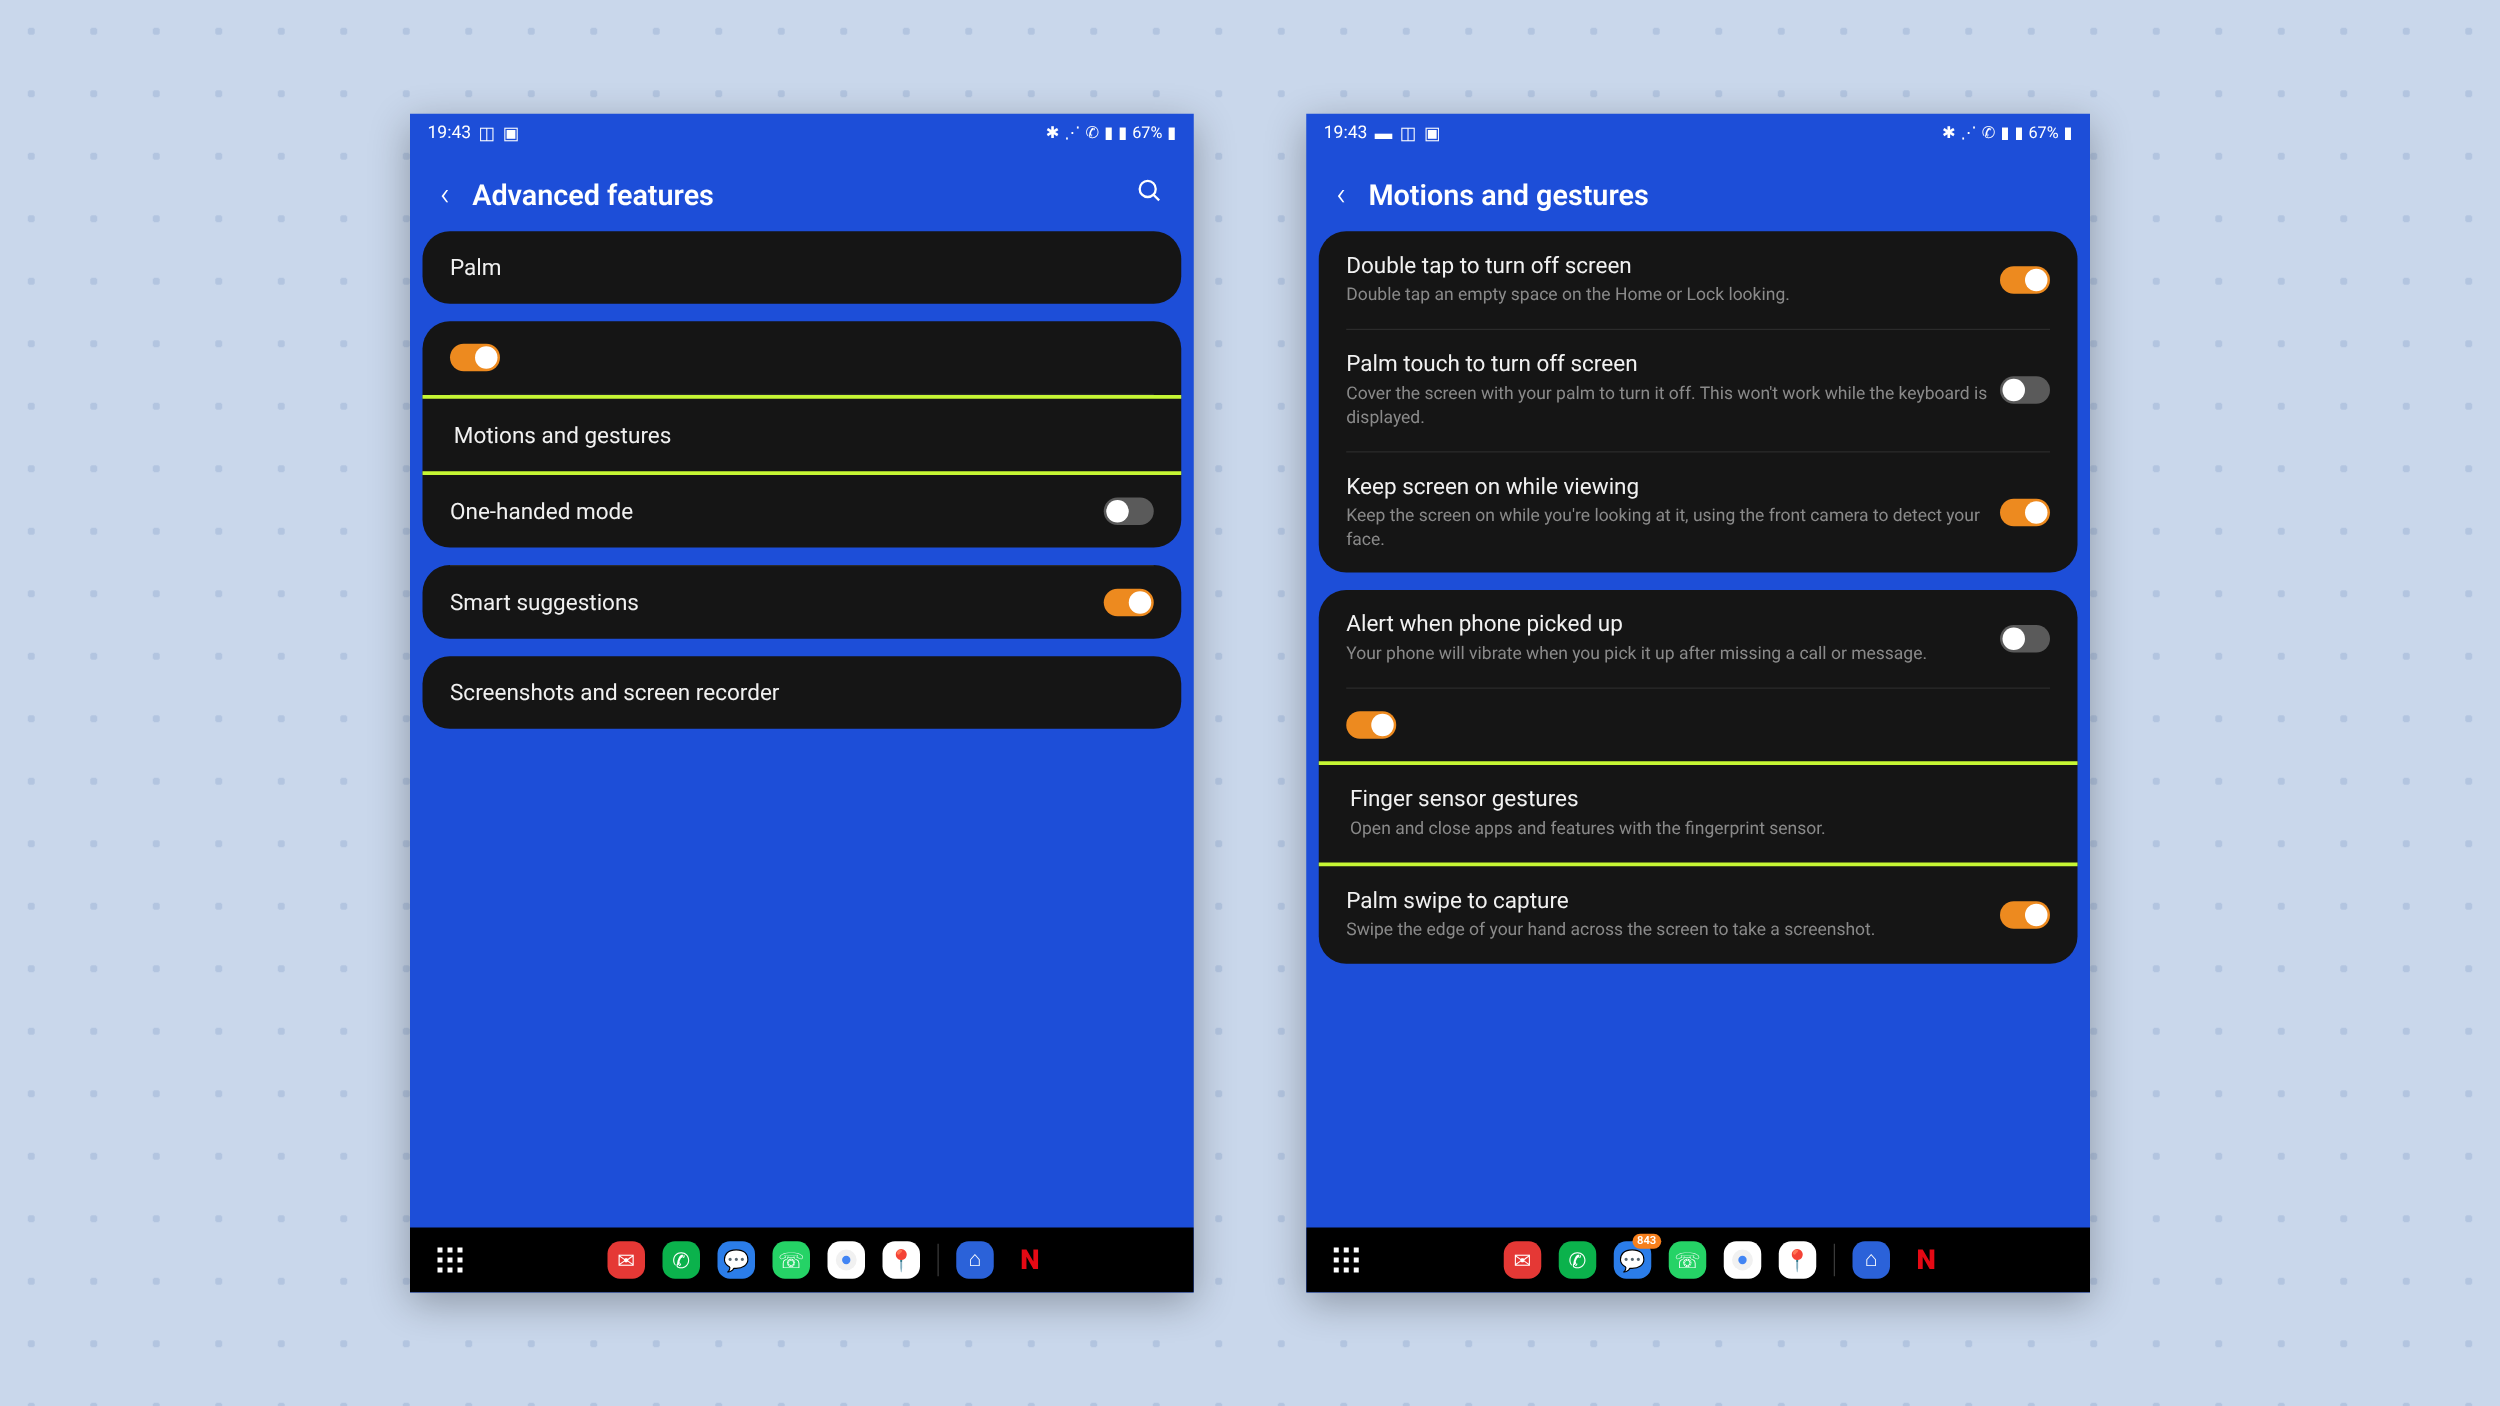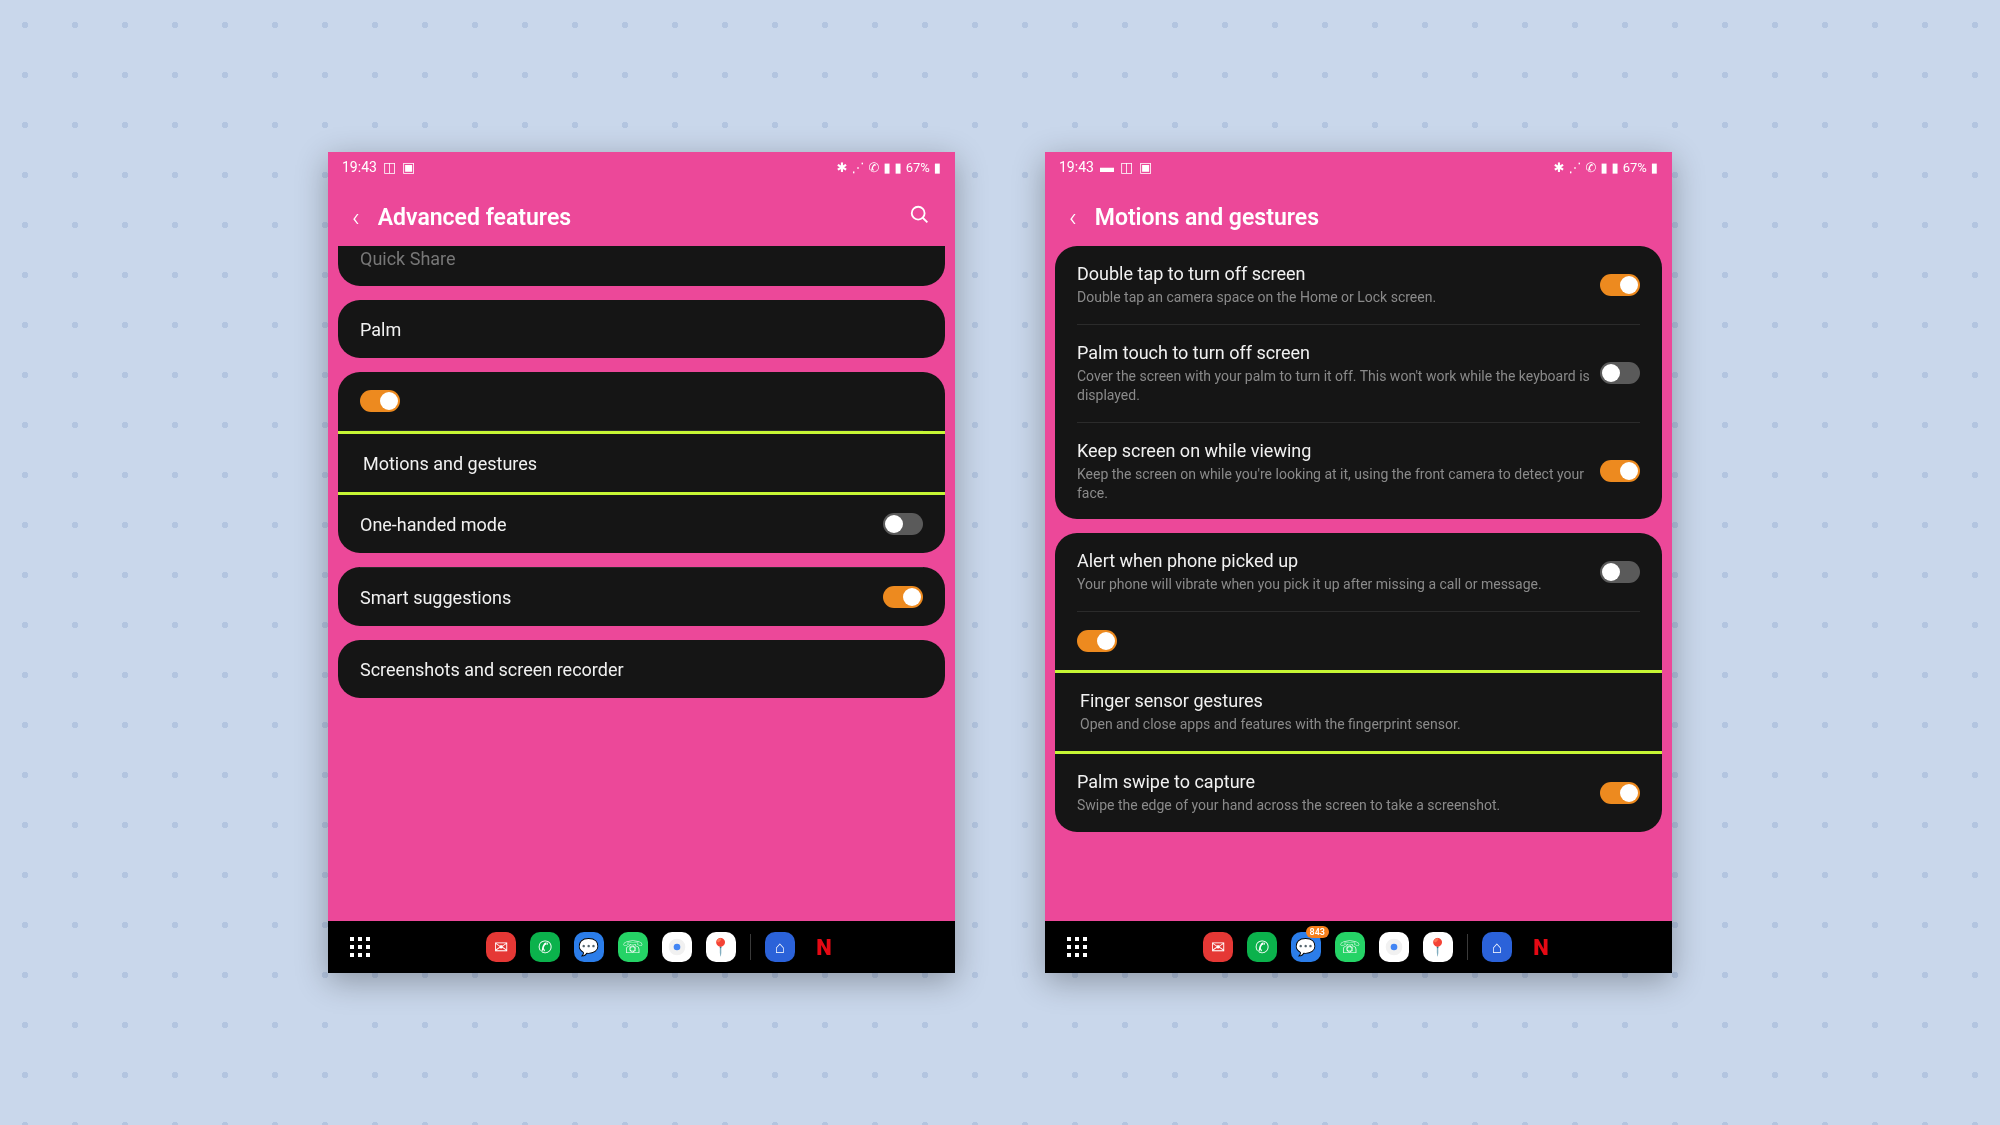--- a/index.html
+++ b/index.html
@@ -10,22 +10,22 @@
     background-size: 50px 50px;
     width: 2000px;
     height: 1125px;
     display: flex;
     justify-content: center;
     align-items: center;
     gap: 90px;
   }
   .phone {
     width: 627px;
-    height: 821px;
-    background: #ec4899;
+    height: 943px;
+    background: #1d4ed8;
     position: relative;
     color: #fff;
     overflow: hidden;
     box-shadow: 0 8px 30px rgba(0,0,0,0.3);
   }
   .status-bar {
     display: flex;
     justify-content: space-between;
     align-items: center;
     height: 30px;
@@ -121,27 +121,20 @@
     <span class="header-title">Advanced features</span>
     <span class="header-search">
       <svg width="22" height="22" viewBox="0 0 24 24" fill="none" stroke="#fff" stroke-width="2">
           <circle cx="10" cy="10" r="7"></circle>
           <line x1="20" y1="20" x2="15" y2="15"></line>
         </svg>
     </span>
   </div>
 
   <div class="content">
-    <div class="group group-top-clip">
-      <div class="row clipped-top">
-        <div class="row-text">
-            <span class="row-title" style="color:#777">Quick Share</span>
-          </div>
-      </div>
-    </div>
 
     <div class="group">
       <div class="row">
         <div class="row-text">
             <span class="row-title">Palm</span>
           </div>
       </div>
     </div>
 
     <div class="group">
@@ -242,21 +235,21 @@
   <div class="header">
     <span class="back-chevron">‹</span>
     <span class="header-title">Motions and gestures</span>
   </div>
 
   <div class="content">
     <div class="group">
       <div class="row">
         <div class="row-text">
           <span class="row-title">Double tap to turn off screen</span>
-          <span class="row-sub">Double tap an camera space on the Home or Lock screen.</span>
+          <span class="row-sub">Double tap an empty space on the Home or Lock looking.</span>
         </div>
         <div class="toggle on">
             <div class="knob"></div>
           </div>
       </div>
       <div class="divider"></div>
       <div class="row">
         <div class="row-text">
           <span class="row-title">Palm touch to turn off screen</span>
           <span class="row-sub">Cover the screen with your palm to turn it off. This won't work while the keyboard is displayed.</span>

